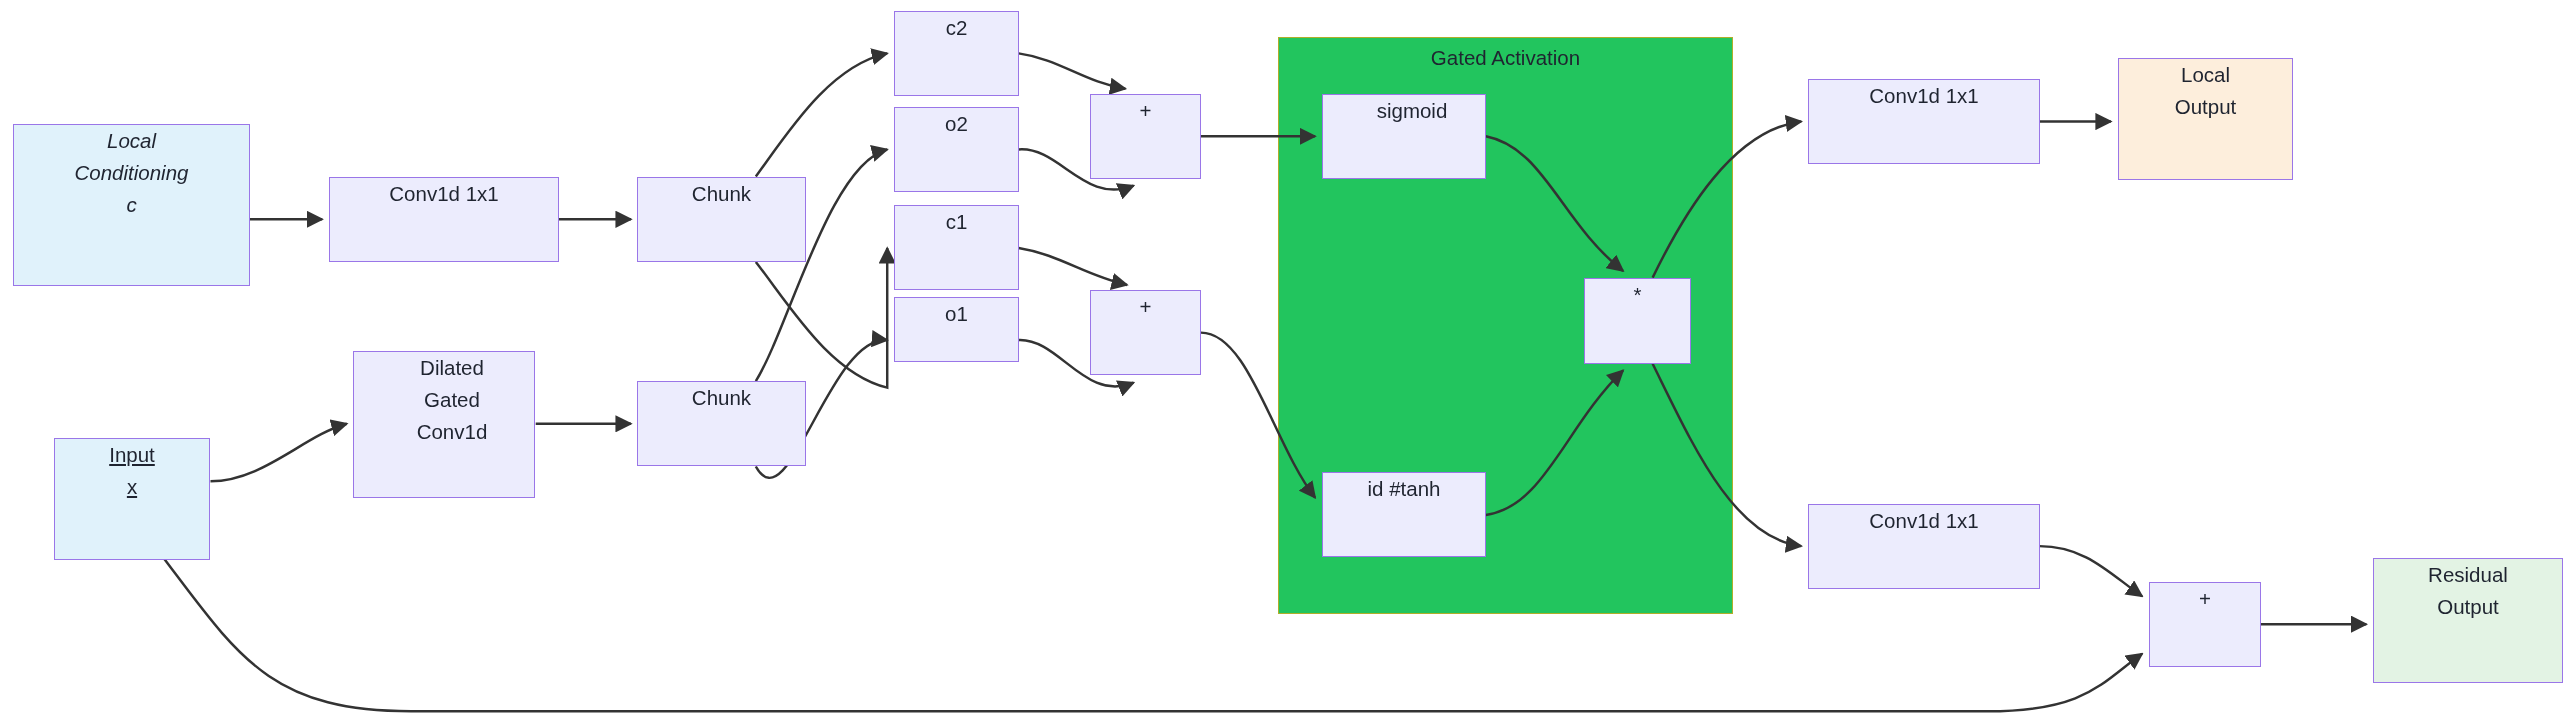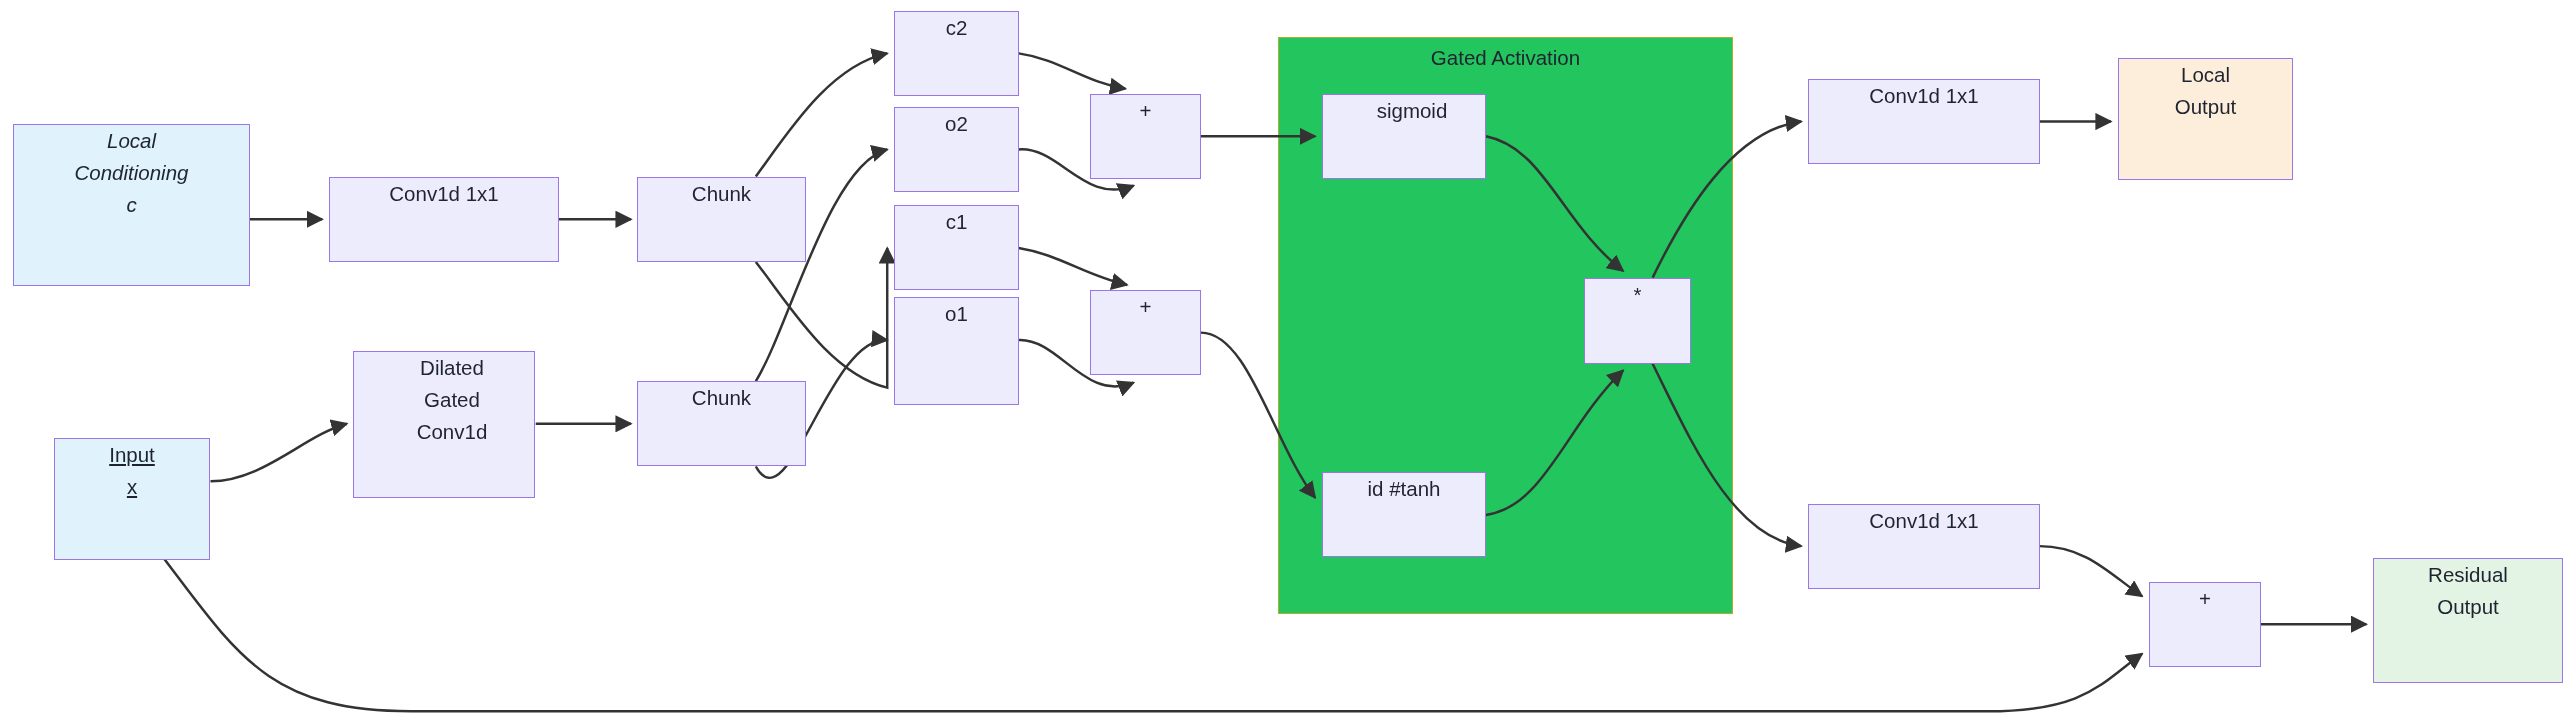--- a/index.html
+++ b/index.html
@@ -145,21 +145,21 @@
       </div>
       <div class="node fill-proc" style="left: 894px; top: 10.7px; width: 125px; height: 85px;">
         <span class="ln">c2</span>
       </div>
       <div class="node fill-proc" style="left: 894px; top: 107px; width: 125px; height: 85px;">
         <span class="ln">o2</span>
       </div>
       <div class="node fill-proc" style="left: 894px; top: 205px; width: 125px; height: 85px;">
         <span class="ln">c1</span>
       </div>
-      <div class="node fill-proc" style="left: 894px; top: 297px; width: 125px; height: 108px;">
+      <div class="node fill-proc" style="left: 894px; top: 297px; width: 125px; height: 65px;">
         <span class="ln">o1</span>
       </div>
       <div class="node fill-proc" style="left: 1090px; top: 94px; width: 111px; height: 85px;">
         <span class="ln">+</span>
       </div>
       <div class="node fill-proc" style="left: 1090px; top: 290px; width: 111px; height: 85px;">
         <span class="ln">+</span>
       </div>
       <div class="node fill-proc" style="left: 1322px; top: 94px; width: 164px; height: 85px; padding-left: 16px;">
         <span class="ln">sigmoid</span>

